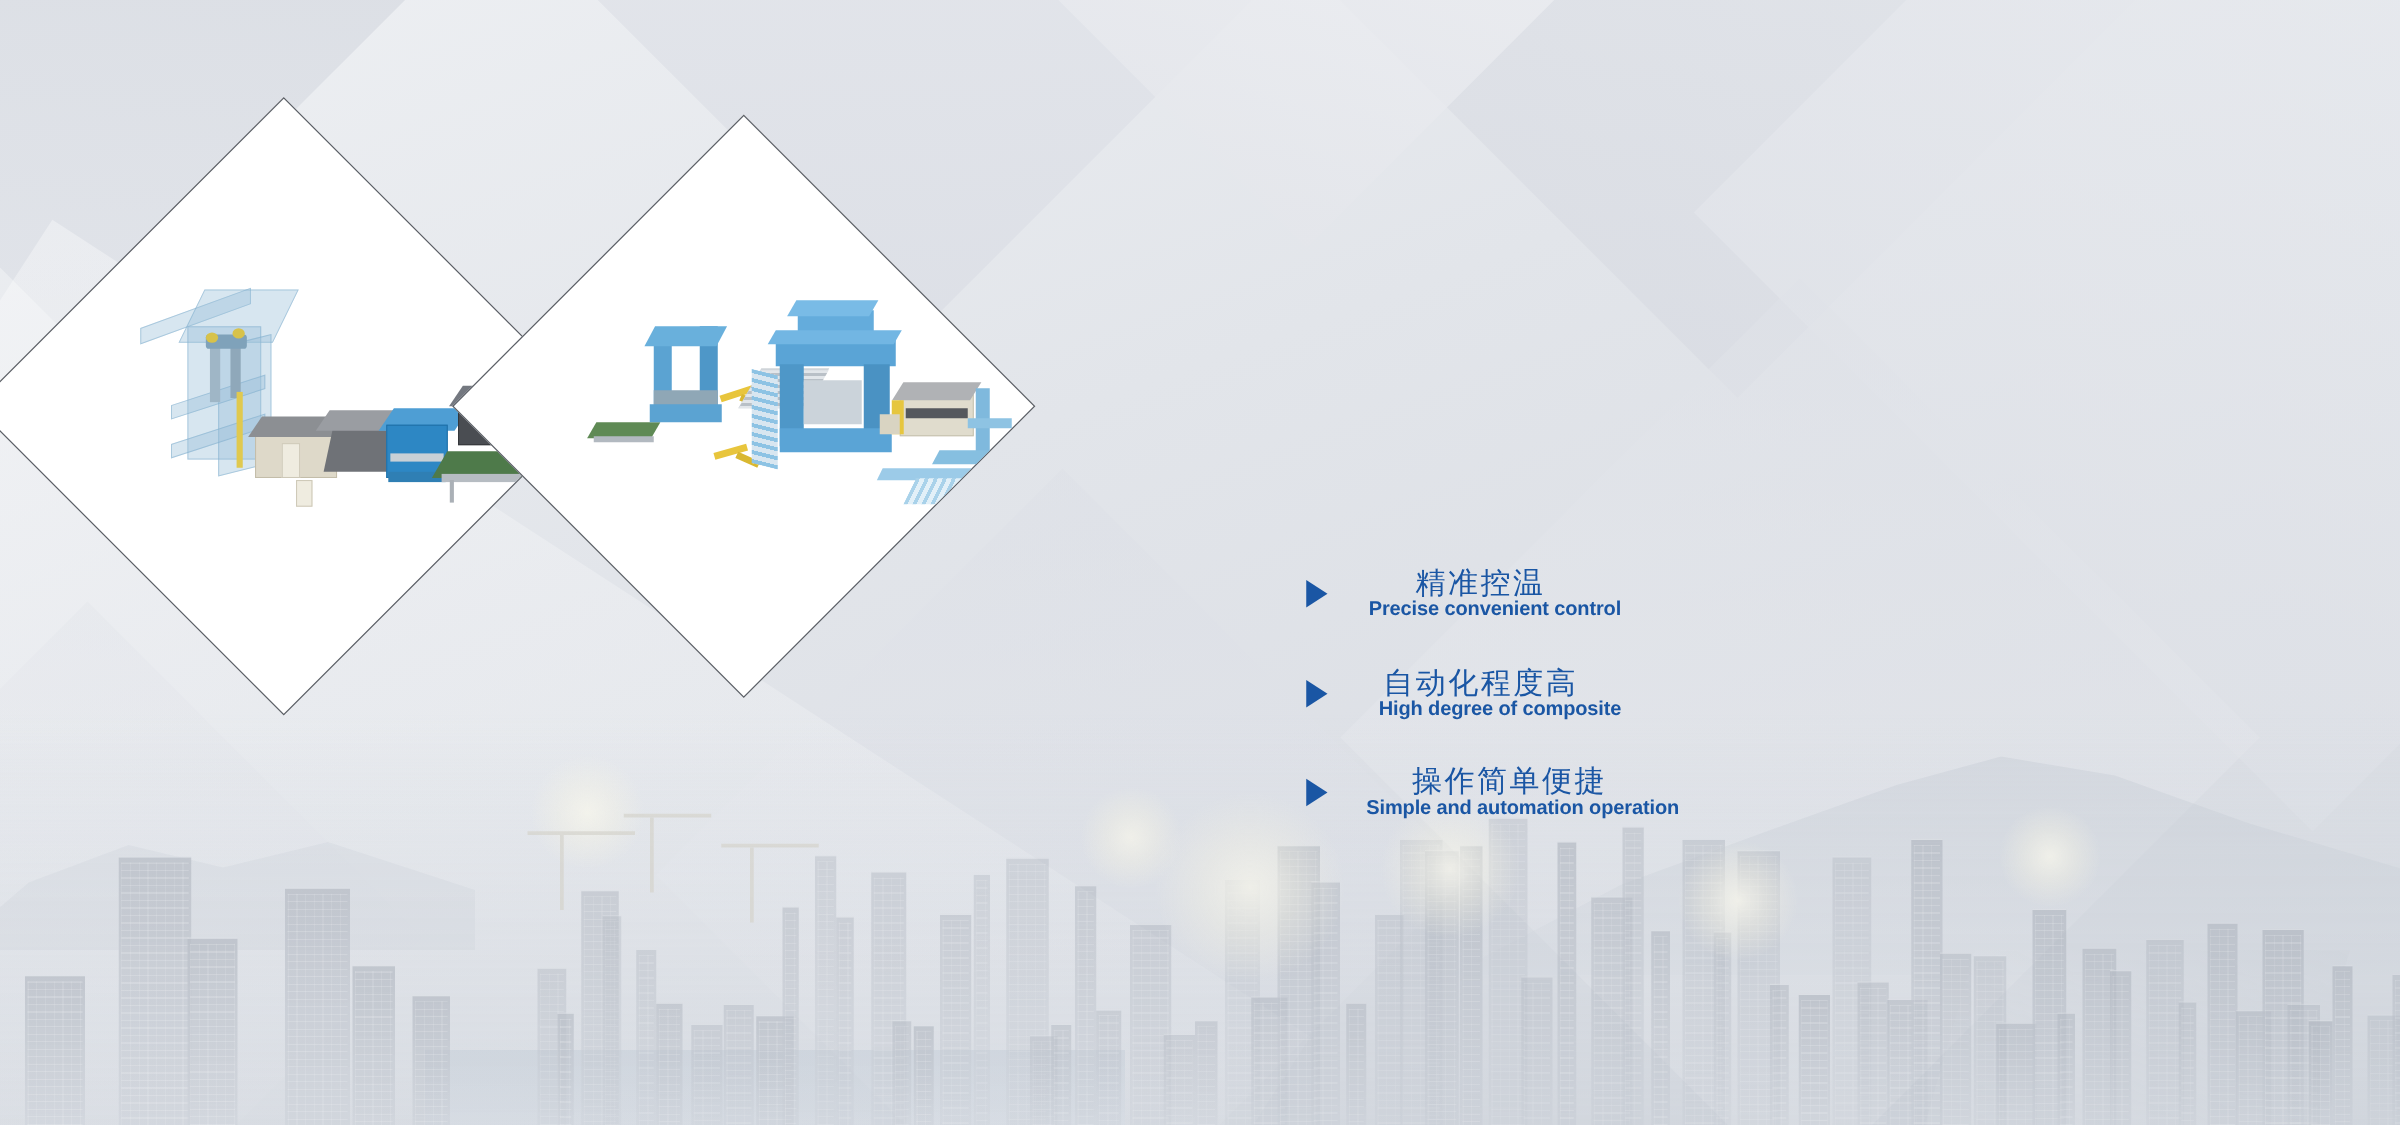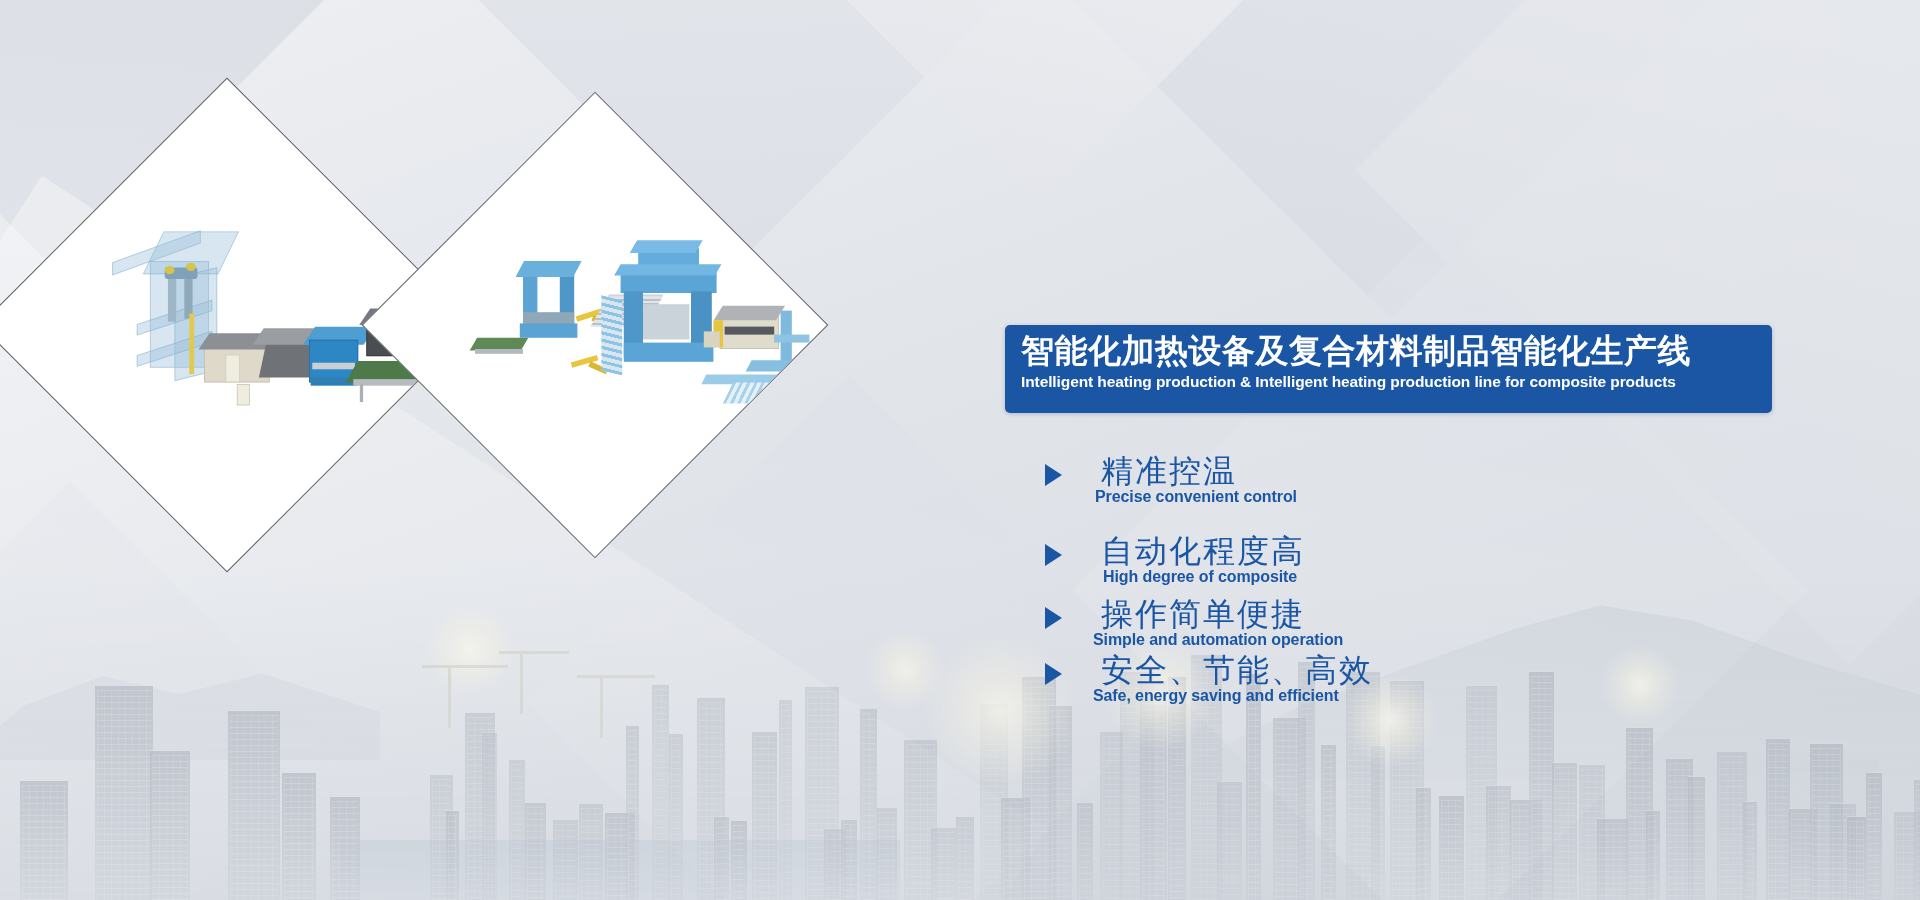--- a/index.html
+++ b/index.html
@@ -161,33 +161,33 @@
 
   .feat { position:absolute; left:40px; }
   .feat .tri {
     position:absolute; left:0; top:11px;
     width:0; height:0;
     border-left:17px solid #1a56a4;
     border-top:11px solid transparent;
     border-bottom:11px solid transparent;
   }
   .feat .f-cn {
-    margin-left:56px;
-    font-size:32px; color:#1a56a4; letter-spacing:2px;
-    white-space:nowrap; line-height:1.15;
+    margin-left:27px;
+    font-size:24px; color:#1a56a4; letter-spacing:2px;
+    white-space:nowrap; line-height:1.15;text-align:center;
   }
   .feat .f-en {
     font-size:16px; font-weight:bold; color:#1a56a4;
     white-space:nowrap; letter-spacing:-.1px;
   }
   .feat.f1 { top:453px; }
   .feat.f1 .f-en { margin-left:50px; margin-top:-2px; }
   .feat.f2 { top:533px; }
   .feat.f2 .f-en { margin-left:58px; margin-top:-2px; }
-  .feat.f3 { top:596px; }
+  .feat.f3 { top:612px; }
   .feat.f3 .f-en { margin-left:48px; margin-top:-2px; }
   .feat.f4 { top:652px; }
   .feat.f4 .f-en { margin-left:48px; margin-top:-2px; }
 </style>
 </head>
 <body>
 
 <div id="stage">
 
   <div class="bgdia a"></div>
@@ -388,43 +388,34 @@
              background:repeating-linear-gradient(to right,#a9d2ea 0 4px,#e2f0f8 4px 9px); transform:skewX(-26deg);"></div>
 
         <div class="part" style="left:418px; top:206px; width:32px; height:26px; background:#9fcbe6;border:1px solid #7fb2d2;"></div>
       </div>
     </div>
   </div>
 
   <div id="right">
 
 
-    <div id="bluebar">
-      <div class="bb-cn">智能化加热设备及复合材料制品智能化生产线</div>
-      <div class="bb-en">Intelligent heating production &amp; Intelligent heating production line for composite products</div>
-    </div>
 
     <div class="feat f1">
       <span class="tri"></span>
       <div class="f-cn">精准控温</div>
       <div class="f-en">Precise convenient control</div>
     </div>
 
     <div class="feat f2">
       <span class="tri"></span>
       <div class="f-cn">自动化程度高</div>
       <div class="f-en">High degree of composite</div>
     </div>
 
     <div class="feat f3">
       <span class="tri"></span>
       <div class="f-cn">操作简单便捷</div>
       <div class="f-en">Simple and automation operation</div>
     </div>
 
-    <div class="feat f4">
-      <span class="tri"></span>
-      <div class="f-cn">安全、节能、高效</div>
-      <div class="f-en">Safe, energy saving and efficient</div>
-    </div>
 
   </div>
 </div>
 
 </body></html>

